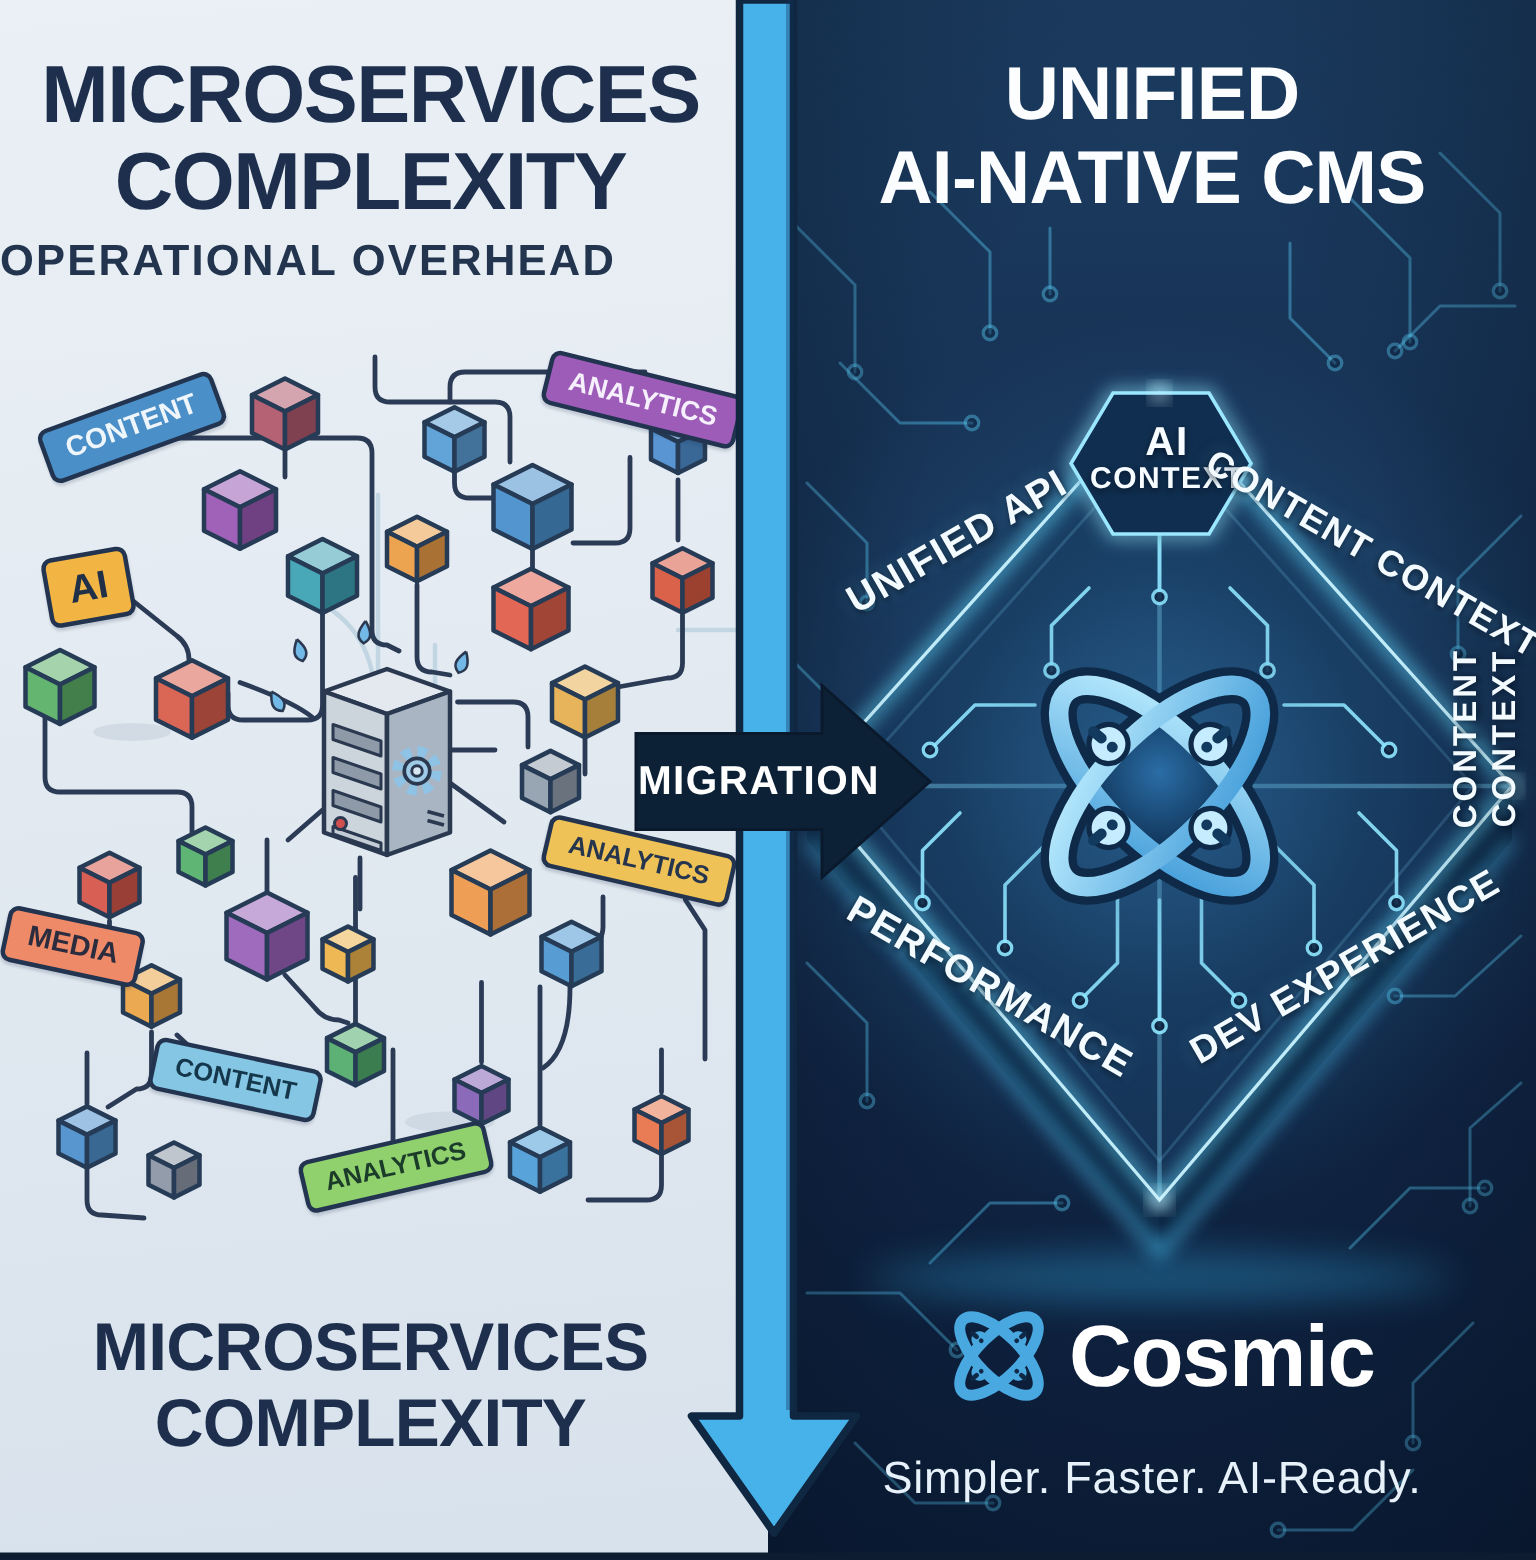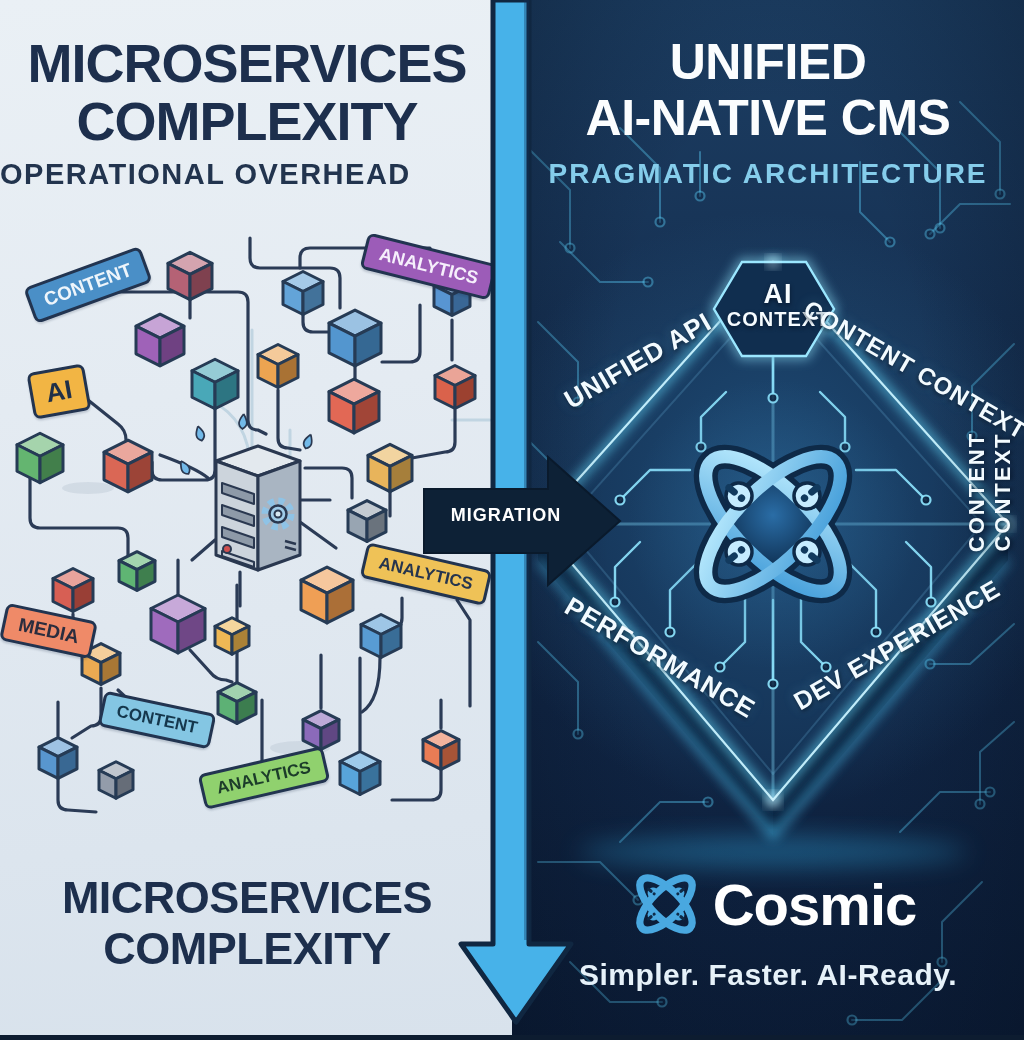--- a/index.html
+++ b/index.html
@@ -40,26 +40,26 @@
   .ai-agents .l2{display:block;font-size:20px;line-height:23px;letter-spacing:1px;}
   .vert-label{position:absolute;z-index:6;color:#f3fbff;font-weight:700;font-size:22px;
     line-height:26px;letter-spacing:2px;text-align:center;white-space:nowrap;
     transform:translate(-50%,-50%) rotate(-90deg);
     text-shadow:0 2px 4px rgba(0,10,25,.65);}
   .vert-label span{display:block;}
   .brand{position:absolute;left:0;top:858px;width:512px;display:flex;flex-direction:column;
     align-items:center;z-index:7;}
   .brand-row{display:flex;align-items:center;gap:1px;}
   .brand-name{color:#fff;font-size:58px;font-weight:700;letter-spacing:-1px;}
-  .brand-tagline{margin-top:8px;color:#e6f1f9;font-size:30px;font-weight:700;letter-spacing:.5px;}
+  .brand-tagline{margin-top:19px;color:#e6f1f9;font-size:30px;font-weight:400;letter-spacing:.5px;}
   
   .divider-svg{position:absolute;left:0;top:0;width:1024px;height:1040px;z-index:50;pointer-events:none;}
   .migration-svg{position:absolute;left:0;top:0;width:1024px;height:1040px;z-index:60;pointer-events:none;}
   .migration-label{position:absolute;left:424px;top:505px;width:164px;text-align:center;z-index:61;
-    color:#fff;font-weight:700;font-size:18px;letter-spacing:1px;}
+    color:#fff;font-weight:700;font-size:27px;letter-spacing:1px;}
   .bottom-strip{position:absolute;left:0;bottom:0;width:1024px;height:5px;background:#0d1c30;z-index:70;}
 </style>
 </head>
 <body>
 
 <div class="stage">
 
   <section class="left-panel">
     <svg class="chaos-svg" viewBox="0 0 512 1040">
       <ellipse cx="88" cy="488" rx="26" ry="6" fill="#b9c6d2" opacity=".4"></ellipse>
@@ -435,21 +435,20 @@
         <circle cx="26" cy="524" r="5" opacity=".8" filter="url(#blur6)"></circle>
         <circle cx="496" cy="524" r="5" opacity=".8" filter="url(#blur6)"></circle>
         <circle cx="261" cy="800" r="6" opacity=".95" filter="url(#blur6)"></circle>
       </g>
     </svg>
 
     <div class="rp-title">
       <span>UNIFIED</span>
       <span>AI-NATIVE CMS</span>
     </div>
-    <div class="rp-subtitle">PRAGMATIC ARCHITECTURE</div>
 
     <div class="ai-agents" style="left:266px;top:306px;">
       <span class="l1">AI</span>
       <span class="l2">CONTEXT</span>
     </div>
     <div class="edge-label" style="left:126px;top:361px;--r:-30deg;font-size:26px;">UNIFIED API</div>
     <div class="edge-label" style="left:403px;top:370px;--r:30deg;font-size:24px;">CONTENT CONTEXT</div>
     <div class="edge-label" style="left:148px;top:658px;--r:30deg;font-size:26px;">PERFORMANCE</div>
     <div class="edge-label" style="left:385px;top:645px;--r:-30deg;font-size:25px;">DEV EXPERIENCE</div>
     <div class="vert-label" style="left:478px;top:492px;">

